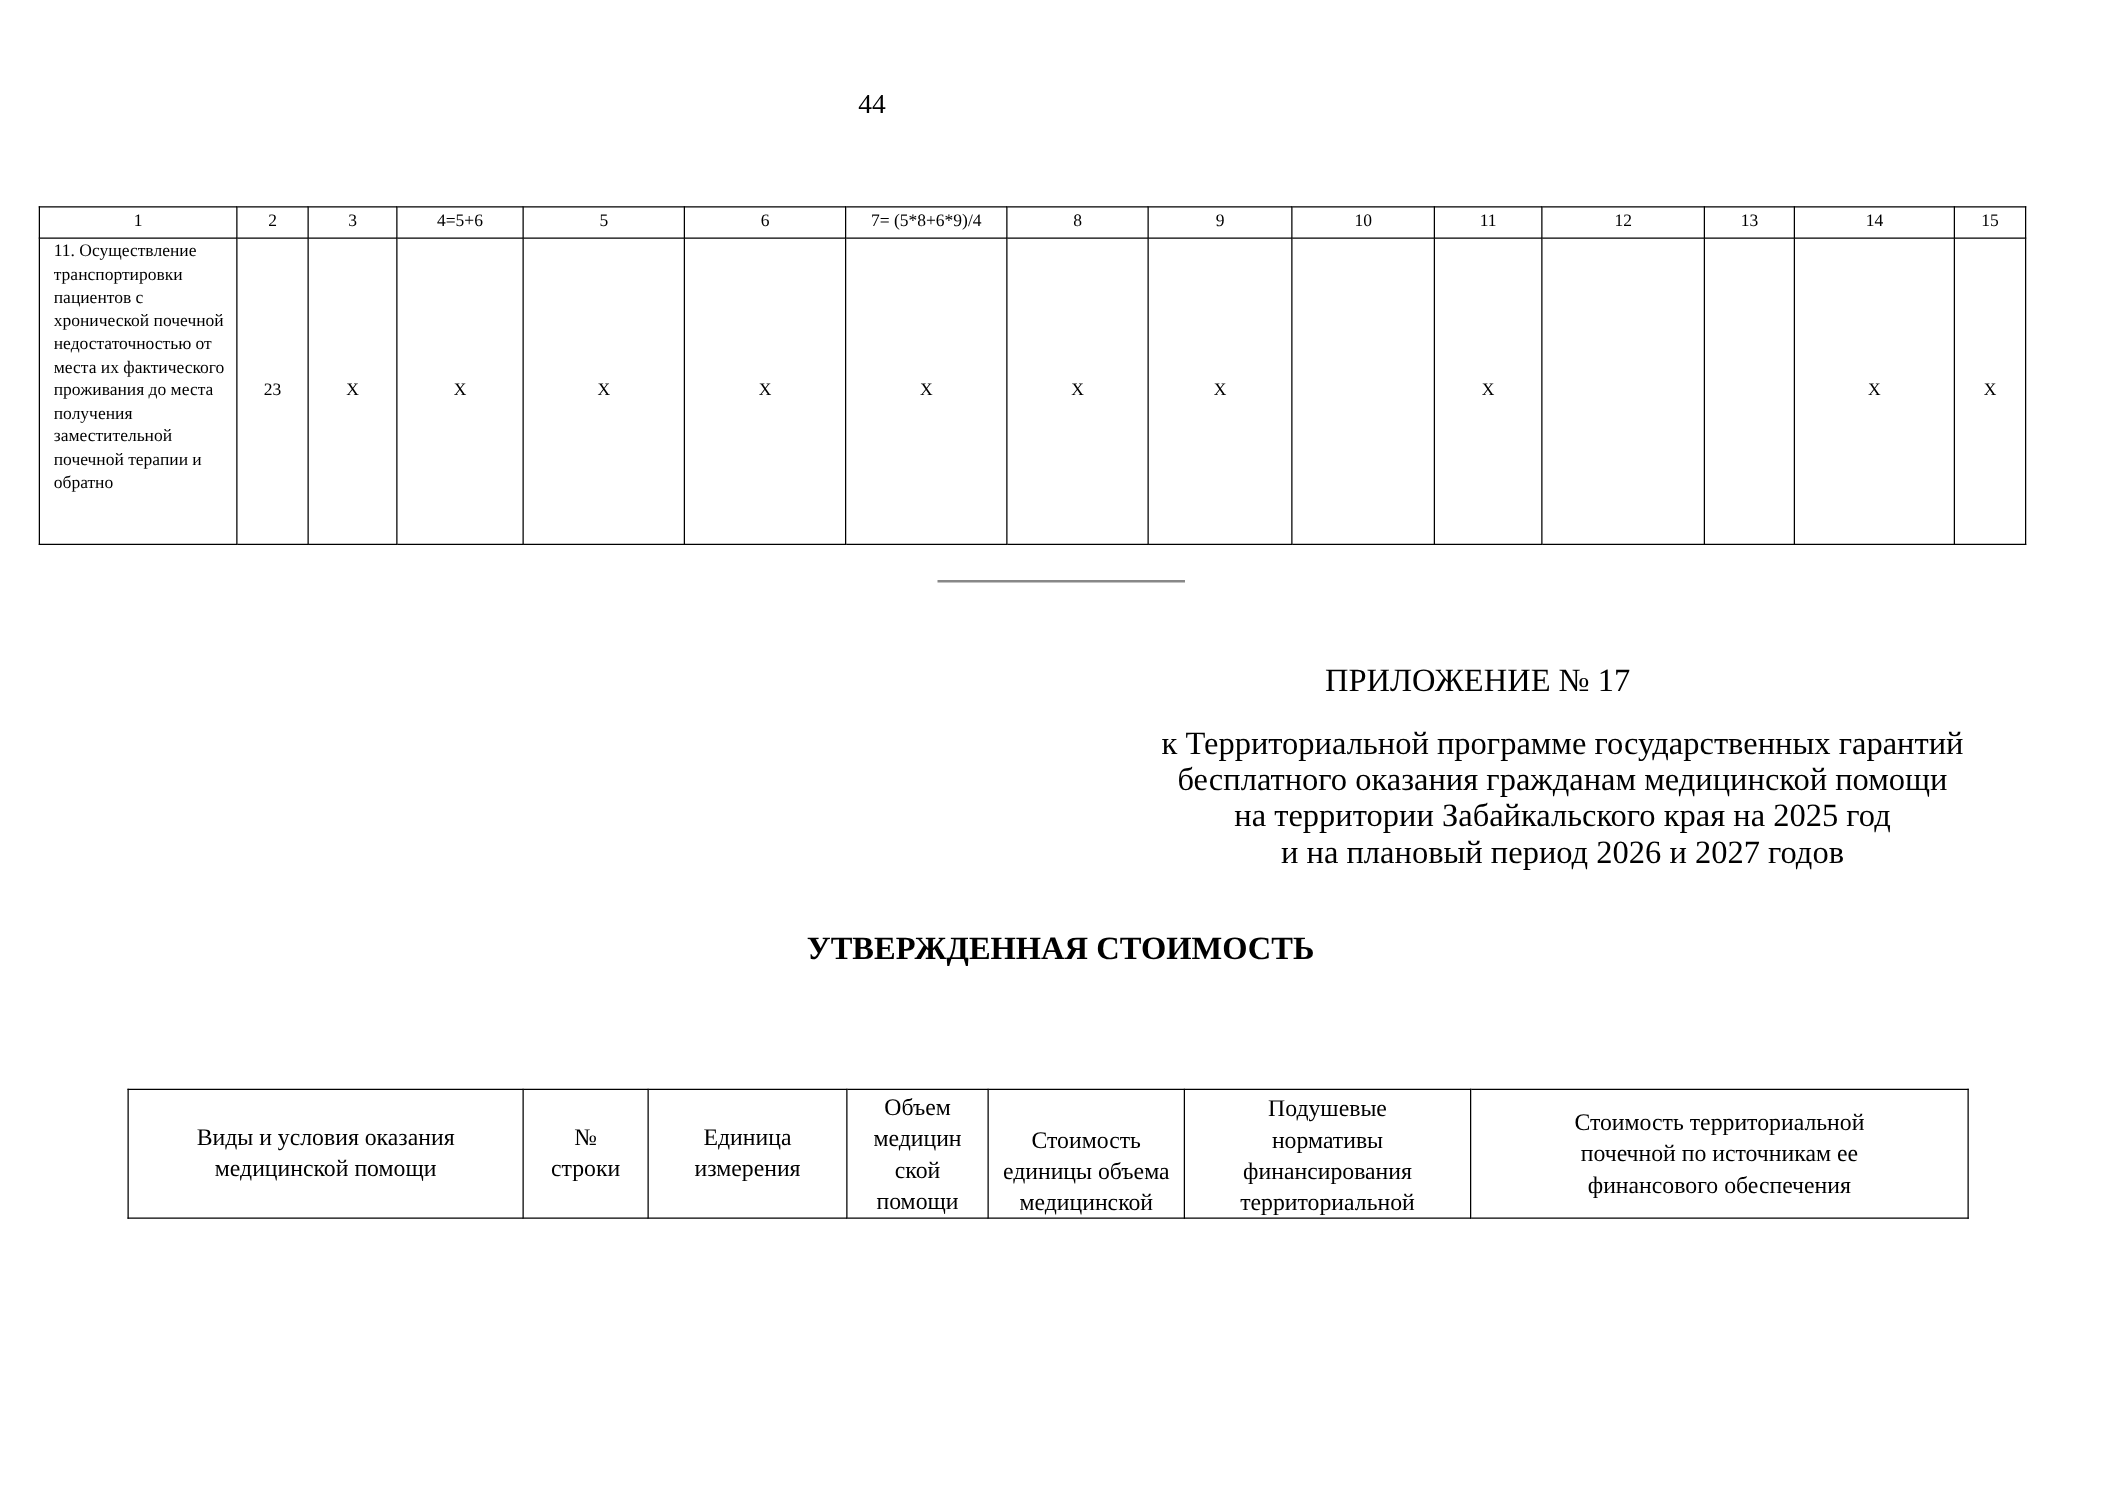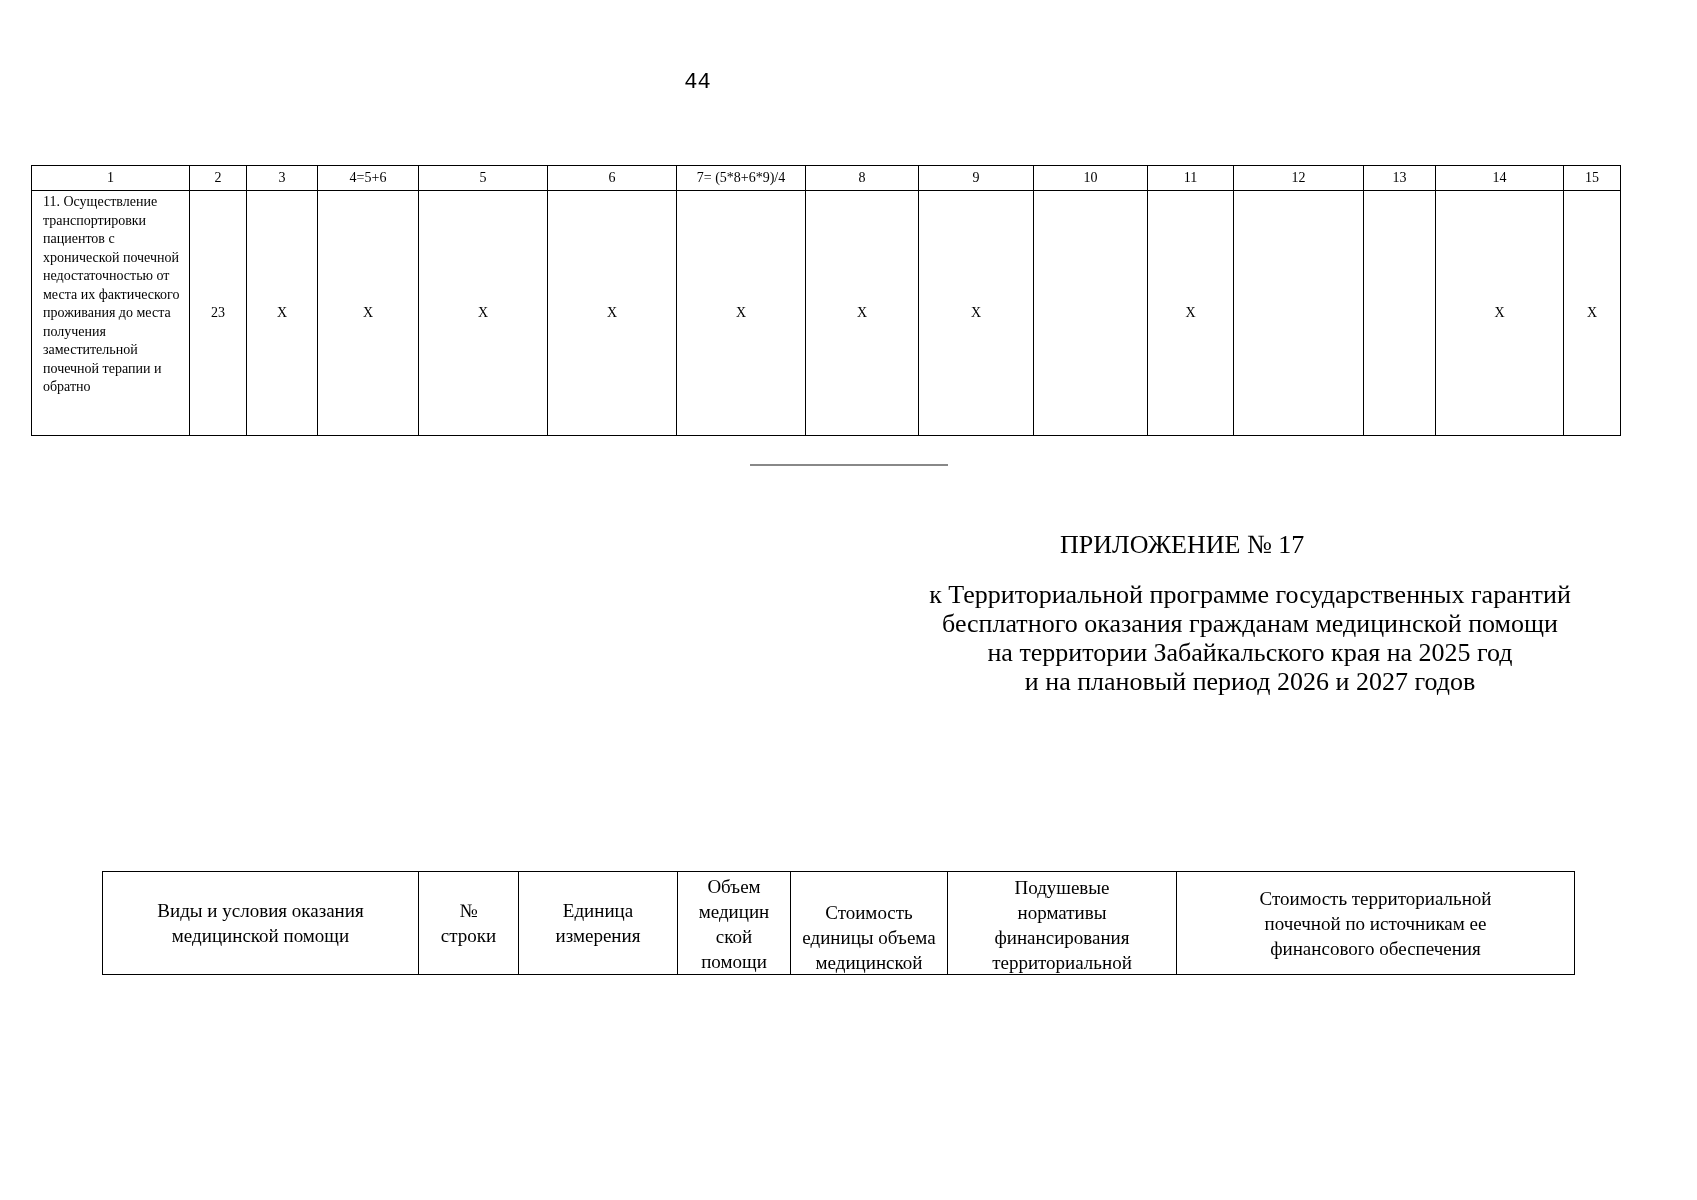--- a/index.html
+++ b/index.html
@@ -15,21 +15,20 @@
       font-family: "Liberation Serif", "DejaVu Serif", serif;
       color: #000;
     }
     .page-number {
       position: absolute;
       left: 0;
       width: 1395px;
       top: 70px;
       text-align: center;
       font-size: 22px;
-      font-family: Liberation Mono, monospace;
     }
     table {
       border-collapse: collapse;
       position: absolute;
       table-layout: fixed;
     }
     td {
       border: 1.5px solid #000;
       padding: 0;
       vertical-align: middle;
@@ -177,20 +176,21 @@
 <div class="appendix-title">ПРИЛОЖЕНИЕ № 17</div>
 
 <div class="appendix-sub">
   <div>к Территориальной программе государственных гарантий</div>
   <div>бесплатного оказания гражданам медицинской помощи</div>
   <div>на территории Забайкальского края на 2025 год</div>
   <div>и на плановый период 2026 и 2027 годов</div>
 </div>
 
 <div class="main-title">
+  <div>УТВЕРЖДЕННАЯ СТОИМОСТЬ</div>
 </div>
 
 <table class="bottom-table">
   <colgroup>
     <col style="width:316px">
     <col style="width:100px">
     <col style="width:159px">
     <col style="width:113px">
     <col style="width:157px">
     <col style="width:229px">

